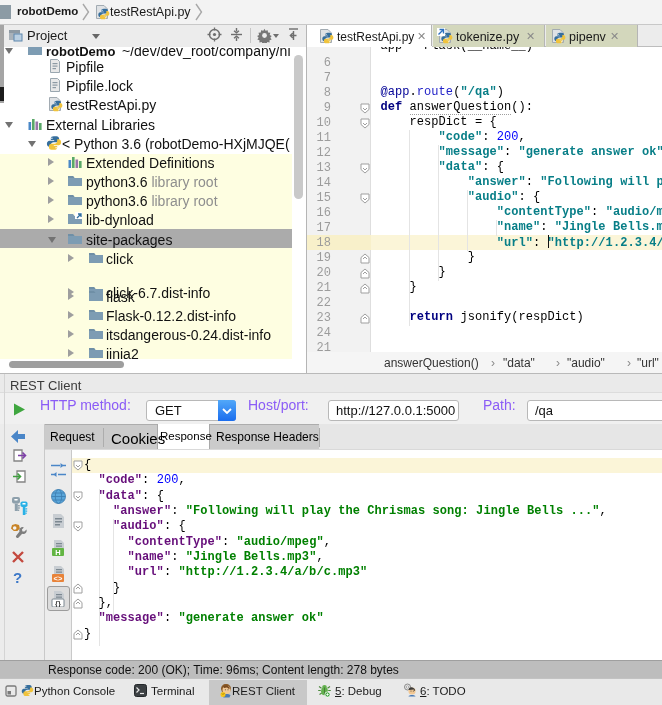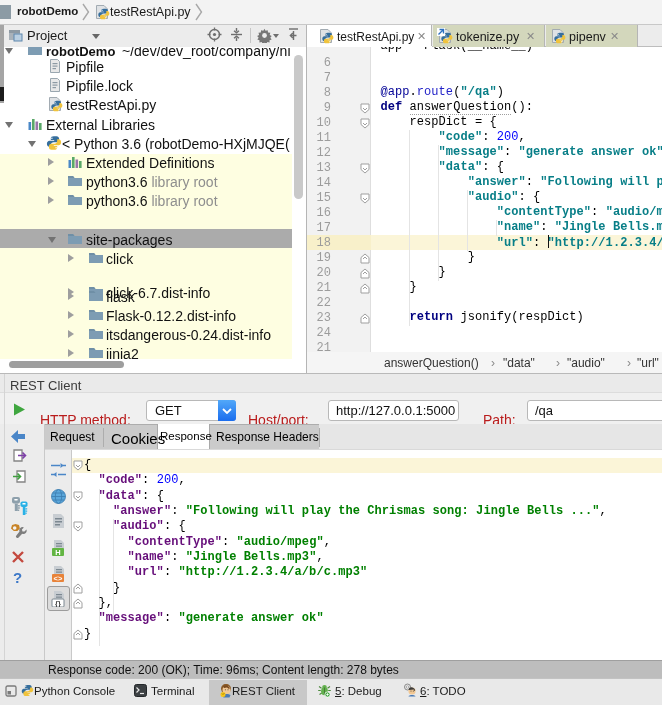--- a/index.html
+++ b/index.html
@@ -34,21 +34,21 @@
   .dec { color:#000096; }
   .fn { color:#2222c8; }
 
   
   #ebc { left:307px; top:352px; width:355px; height:21px; background:#f5f5f5; font-size:12px; color:#333; }
 
   
   #resthdr { left:0; top:373px; width:662px; height:20px; background:#eaeaea; border-top:1px solid #b9b9b9; border-bottom:1px solid #dcdcdc; }
   #resttool { left:0; top:393px; width:662px; height:31px; background:#f0f0f0; }
   .fld { position:absolute; top:7px; height:21px; background:#fff; border:1px solid #b8b8b8; border-radius:3px; font-size:13px; color:#111; padding:2px 0 0 7px; }
-  .lab { position:absolute; top:19px; font-size:14px; color:#b91c1c; }
+  .lab { position:absolute; top:4px; font-size:14px; color:#8b5cf6; }
   #rtabs { left:45px; top:424px; width:617px; height:26px; background:#e6e6e6; border-bottom:1px solid #d9d9d9; }
   #lrail { left:0; top:424px; width:45px; height:236px; background:#ececec; border-right:1px solid #c9c9c9; }
   #irail { left:45px; top:450px; width:27px; height:210px; background:#ececec; border-right:1px solid #c9c9c9; }
   #rcontent { left:72px; top:450px; width:590px; height:210px; background:#fff; }
   .rl { position:absolute; left:12px; font-size:12px; line-height:15px; white-space:pre; font-family:"Liberation Mono", monospace; letter-spacing:.06px; }
   .jk { color:#660e7a; font-weight:bold; }
   .js { color:#008000; font-weight:bold; }
   .jn { color:#0000ff; }
 
   .caret { display:inline-block; width:1.5px; height:13px; background:#111; vertical-align:-2px; margin-right:-1.5px; }
@@ -225,20 +225,31 @@
     <span class="lbl" style="left:86px;">python3.6 <span class="grey">library root</span></span>
   </div>
   <div class="row" style="top:144.2px;">
     <span class="tri-r" style="left:48px;"></span>
     <span class="icon16" style="left:67px;">
         <svg width="16" height="16">
           <use href="#fld"></use>
         </svg>
       </span>
     <span class="lbl" style="left:86px;">python3.6 <span class="grey">library root</span></span>
+  </div>
+  <div class="row" style="top:163.35px;">
+    <span class="tri-r" style="left:48px;"></span>
+    <span class="icon16" style="left:67px;">
+        <svg width="16" height="16" viewBox="0 0 16 16">
+          <path d="M1 3h5l1.5 2H15v8H1z" fill="#7d9cb3"></path>
+          <rect x="8" y="1" width="7" height="7" fill="#fff"></rect>
+          <path d="M10 7l4-4M11 3h3v3" stroke="#2e6e9e" stroke-width="1.3" fill="none"></path>
+        </svg>
+      </span>
+    <span class="lbl" style="left:86px;">lib-dynload</span>
   </div>
   <div class="row" style="top:182.5px;">
     <span class="tri-d" style="left:48px;"></span>
     <span class="icon16" style="left:67px;">
         <svg width="16" height="16">
           <use href="#fld"></use>
         </svg>
       </span>
     <span class="lbl" style="left:86px;">site-packages</span>
   </div>

